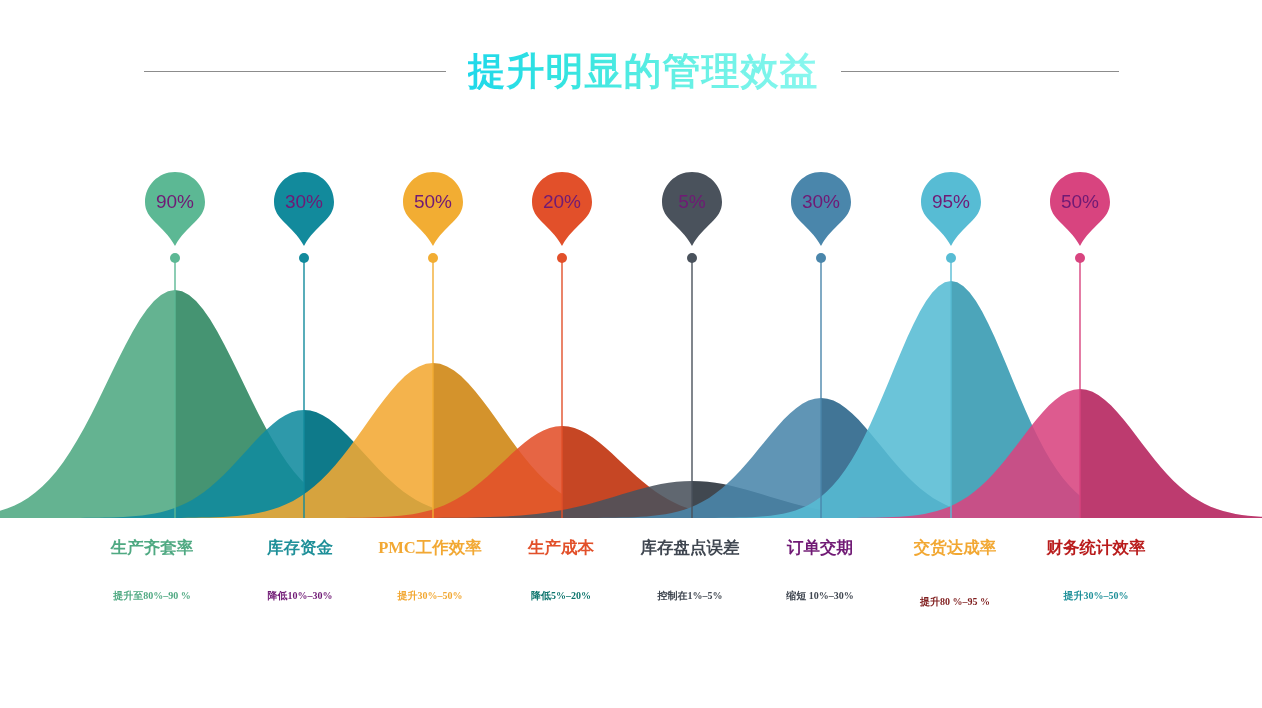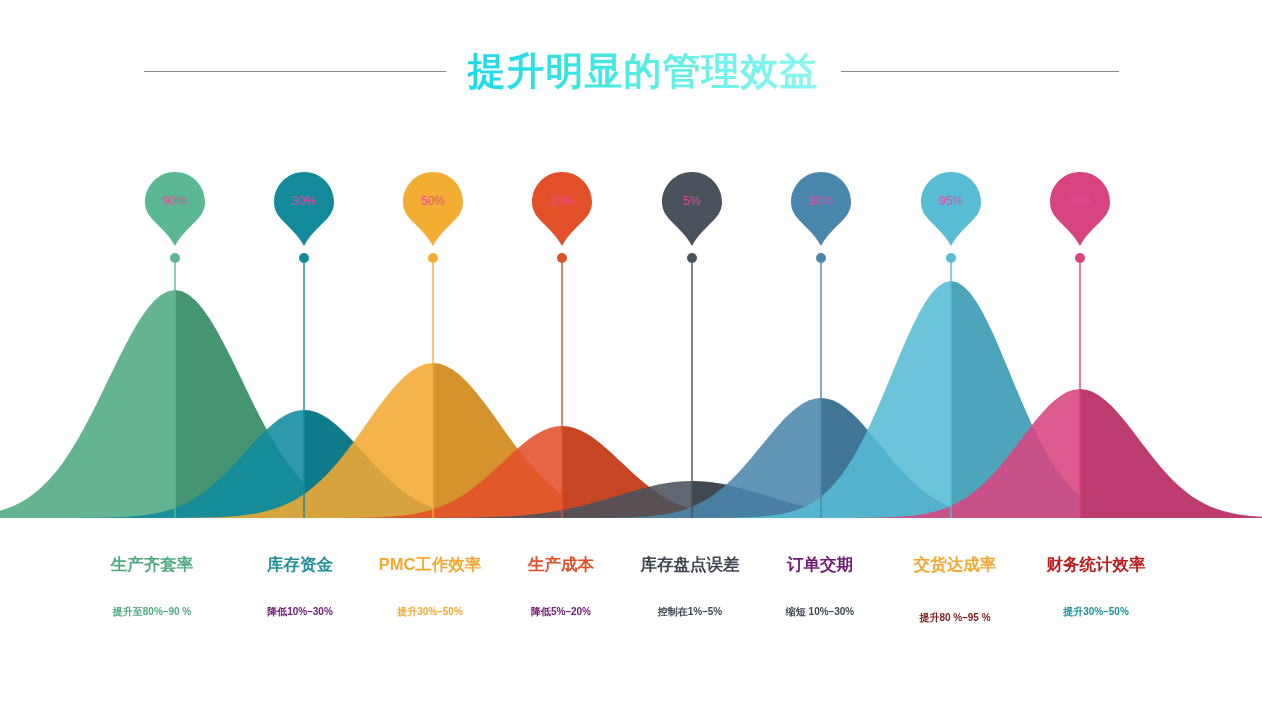--- a/index.html
+++ b/index.html
@@ -26,27 +26,27 @@
     line-height:1;
   }
 
   
   #chart-area{position:absolute;left:0;top:150px;width:1262px;height:380px;}
   #curves{position:absolute;left:0;top:0;width:1262px;height:380px;}
   #stems{position:absolute;left:0;top:0;width:1262px;height:380px;}
   #balloons{position:absolute;left:0;top:0;width:1262px;height:380px;}
   .balloon-label{
     position:absolute;transform:translate(-50%,-50%);
-    color:#ec4899;font-size:12px;line-height:1;white-space:nowrap;
+    color:#701a75;font-size:19px;line-height:1;white-space:nowrap;
     pointer-events:none;
   }
 
   
   #legend{position:absolute;left:0;top:540px;width:1262px;height:110px;}
-  .legend-col{position:absolute;top:16px;transform:translateX(-50%);text-align:center;white-space:nowrap;}
+  .legend-col{position:absolute;top:0;transform:translateX(-50%);text-align:center;white-space:nowrap;font-family:Liberation Serif, serif;}
   .legend-name{font-size:16.5px;font-weight:bold;line-height:1;margin-bottom:0;}
   .legend-value{font-size:10px;font-weight:bold;line-height:1;margin-top:34px;}
 </style>
 </head>
 <body>
 
 <div id="slide">
 
   <div class="title-row">
     <div class="title-rule left"></div>
@@ -169,21 +169,21 @@
       <div class="legend-col" style="left: 300px;">
         <div class="legend-name" style="color: rgb(31, 144, 153);">库存资金</div>
         <div class="legend-value" style="color: #701a75;">降低10%–30%</div>
       </div>
       <div class="legend-col" style="left: 430px;">
         <div class="legend-name" style="color: rgb(242, 168, 51);">PMC工作效率</div>
         <div class="legend-value" style="color: rgb(242, 168, 51);">提升30%–50%</div>
       </div>
       <div class="legend-col" style="left: 561px;">
         <div class="legend-name" style="color: rgb(226, 80, 42);">生产成本</div>
-        <div class="legend-value" style="color: #701a75; text-align: center;">降低5%–20%</div>
+        <div class="legend-value" style="color: #0f766e; text-align: center;">降低5%–20%</div>
       </div>
       <div class="legend-col" style="left: 690px;">
         <div class="legend-name" style="color: rgb(63, 70, 80);">库存盘点误差</div>
         <div class="legend-value" style="color: rgb(63, 70, 80);">控制在1%–5%</div>
       </div>
       <div class="legend-col" style="left: 820px;">
         <div class="legend-name" style="color: #701a75;">订单交期</div>
         <div class="legend-value" style="color: rgb(63, 70, 80);">缩短 10%–30%</div>
       </div>
       <div class="legend-col" style="left: 955px;">

